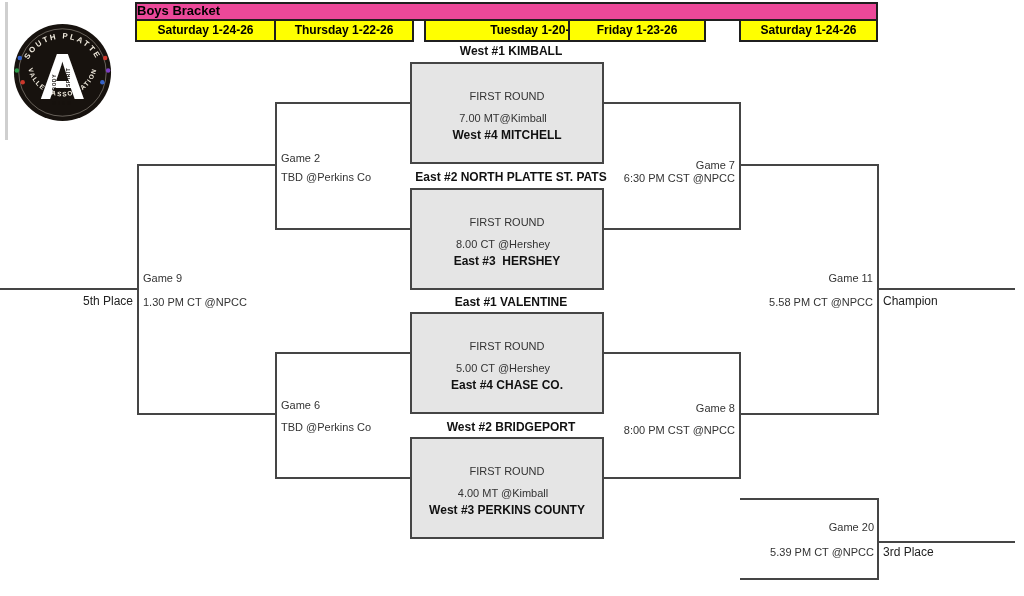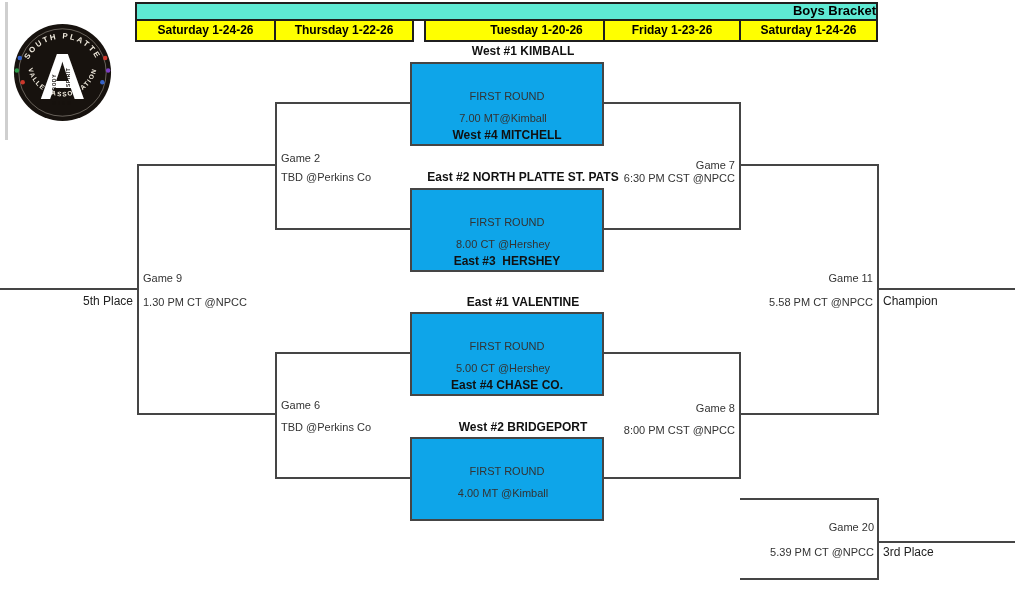--- a/index.html
+++ b/index.html
@@ -1,58 +1,58 @@
 <!DOCTYPE html>
 <html><head>
 <meta charset="utf-8">
 <style>
   html,body{margin:0;padding:0;background:#ffffff;}
   #page{position:relative;width:1024px;height:596px;background:#fff;
         font-family:"Liberation Sans",sans-serif;color:#222;overflow:hidden;}
 
   
-  .banner{position:absolute;left:135px;top:2px;width:743px;height:19px;background:#5eead4;
-          border:2px solid #1f1f1f;box-sizing:border-box;text-align:right;
+  .banner{position:absolute;left:135px;top:2px;width:743px;height:19px;background:#ec4899;
+          border:2px solid #1f1f1f;box-sizing:border-box;text-align:left;
           font-weight:bold;font-size:13px;line-height:14px;color:#000;}
   .datecell{position:absolute;top:19px;height:23px;background:#ffff00;border:2px solid #1f1f1f;
             box-sizing:border-box;text-align:center;font-weight:bold;font-size:12px;
             line-height:18px;color:#000;}
 
   
   .hline{position:absolute;height:2px;background:#454545;}
   .vline{position:absolute;width:2px;background:#454545;}
 
   
-  .mbox{position:absolute;left:410px;width:194px;height:84px;border:2px solid #454545;
-        background:#0ea5e9;box-sizing:border-box;}
+  .mbox{position:absolute;left:410px;width:194px;height:102px;border:2px solid #454545;
+        background:#e5e5e5;box-sizing:border-box;}
   .mbox .round{position:absolute;top:26px;left:0;right:0;text-align:center;font-size:11px;color:#333;}
   .mbox .mtime{position:absolute;top:48px;left:0;right:8px;text-align:center;font-size:11px;color:#333;}
   .mbox .bteam{position:absolute;top:64px;left:-10px;right:-10px;text-align:center;
                font-size:12px;font-weight:bold;color:#111;white-space:pre;}
-  .above{position:absolute;left:416px;width:214px;text-align:center;font-size:12px;
+  .above{position:absolute;left:404px;width:214px;text-align:center;font-size:12px;
          font-weight:bold;color:#111;white-space:pre;}
 
   
   .glabel{position:absolute;font-size:11px;color:#333;white-space:nowrap;}
   .place{position:absolute;font-size:12px;color:#222;white-space:nowrap;}
   .r{text-align:right;}
 
   .graystrip{position:absolute;left:5px;top:2px;width:3px;height:138px;background:#cfcfcf;}
   .logo{position:absolute;left:12px;top:22px;width:101px;height:101px;}
 </style>
 </head>
 <body>
 
 <div id="page">
 
   <div class="banner">Boys Bracket</div>
   <div class="datecell" style="left:135px;width:141px;">Saturday 1-24-26</div>
   <div class="datecell" style="left:274px;width:140px;">Thursday 1-22-26</div>
   <div class="datecell" style="left:412px;width:225px;margin-left:12px;">Tuesday 1-20-26</div>
-  <div class="datecell" style="left:603px;width:138px;">Friday 1-23-26</div>
+  <div class="datecell" style="left:568px;width:138px;">Friday 1-23-26</div>
   <div class="datecell" style="left:739px;width:139px;">Saturday 1-24-26</div>
 
   <div class="graystrip"></div>
   <svg class="logo" viewBox="0 0 104 104">
     <circle cx="52" cy="52" r="50" fill="#17120e"></circle>
     <circle cx="52" cy="52" r="45" fill="none" stroke="#ece5d8" stroke-width="0.7" opacity="0.55"></circle>
     <defs>
       <path id="arcTop" d="M 13,56 A 39,39 0 0 1 91,56"></path>
       <path id="arcBot" d="M 17,49 A 36,36 0 0 0 87,49"></path>
     </defs>
@@ -120,20 +120,21 @@
   <div class="mbox" style="top:312px;">
     <div class="round">FIRST ROUND</div>
     <div class="mtime">5.00 CT @Hershey</div>
     <div class="bteam">East #4 CHASE CO.</div>
   </div>
 
   <div class="above" style="top:420px;">West #2 BRIDGEPORT</div>
   <div class="mbox" style="top:437px;">
     <div class="round">FIRST ROUND</div>
     <div class="mtime">4.00 MT @Kimball</div>
+    <div class="bteam">West #3 PERKINS COUNTY</div>
   </div>
 
   <div class="glabel" style="left:281px;top:152px;">Game 2</div>
   <div class="glabel" style="left:281px;top:171px;">TBD @Perkins Co</div>
 
   <div class="glabel" style="left:281px;top:399px;">Game 6</div>
   <div class="glabel" style="left:281px;top:421px;">TBD @Perkins Co</div>
 
   <div class="glabel r" style="right:289px;top:151px;margin-top:8px;">Game 7</div>
   <div class="glabel r" style="right:289px;top:172px;">6:30 PM CST @NPCC</div>

